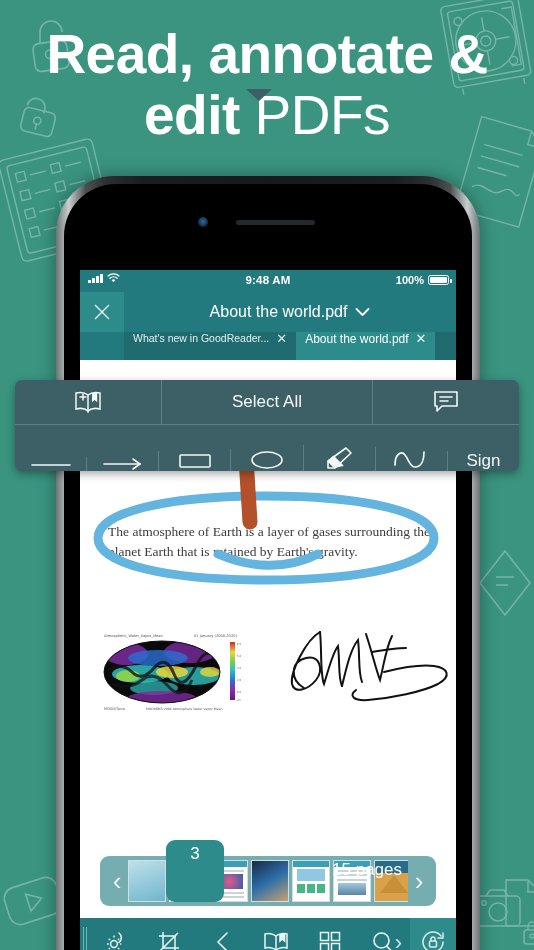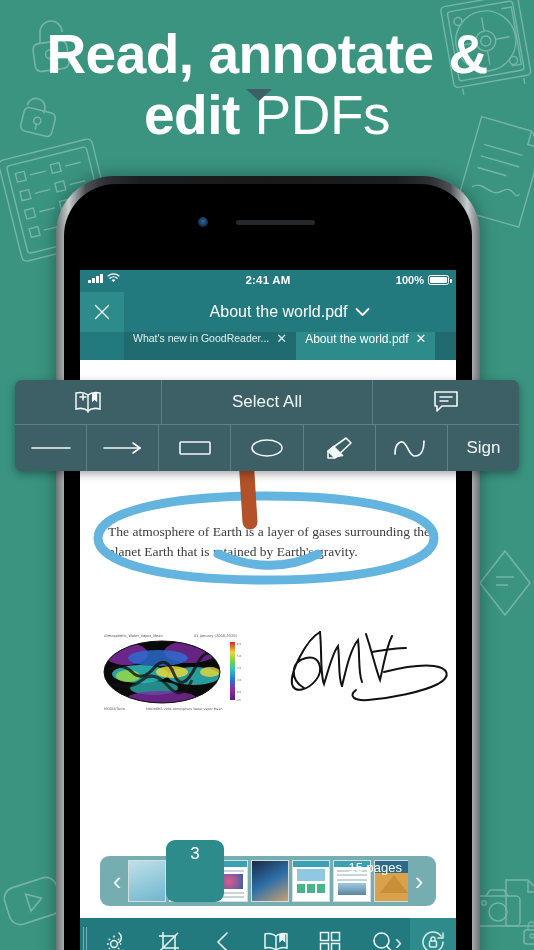--- a/index.html
+++ b/index.html
@@ -104,42 +104,42 @@
   .arrowL,.arrowR{color:#e7f3f3;font-size:26px;line-height:1;width:22px;text-align:center;flex:0 0 22px;font-weight:300;}
   .thumbs{flex:1;display:flex;gap:3px;height:42px;align-items:center;overflow:hidden;}
   .thumb{width:38px;height:42px;background:#fff;border:1px solid #d5dede;box-sizing:border-box;position:relative;overflow:hidden;flex:0 0 38px;}
   .thumb .hdr{height:6px;background:#3aa0b5;}
   .thumb .ln{height:2px;margin:2.5px 3px;background:#c9d4d6;}
   .pagebadge{
     position:absolute;left:66px;top:-16px;width:58px;height:62px;background:#2e8b8b;
     border-radius:9px;color:#fff;font-size:17px;text-align:center;line-height:22px;padding-top:3px;
     box-sizing:border-box;
   }
-  .pagecount{position:absolute;right:34px;top:4px;color:#fff;font-size:13px;}
+  .pagecount{position:absolute;right:34px;top:4px;color:#fff;font-size:17px;}
 
   
   .bottombar{
     position:absolute;left:0;right:0;bottom:0;height:48px;background:#227a7f;
     display:flex;align-items:center;
   }
   .bottombar .grip{width:6px;height:30px;margin-left:3px;background:repeating-linear-gradient(90deg,#6fb3b3 0 1px,transparent 1px 3px);}
   .bi{flex:1;display:flex;align-items:center;justify-content:center;color:#eaf6f6;}
   .rotlock{width:46px;height:48px;background:#2e8b8b;display:flex;align-items:center;justify-content:center;color:#d9eded;}
   .chevr{position:absolute;right:54px;top:12px;color:#cfe5e5;font-size:22px;font-weight:300;}
 
   
   .anntool{
     position:absolute;left:15px;top:380px;width:504px;z-index:40;
     background:#3d5f66;border-radius:7px;overflow:hidden;
     box-shadow:0 3px 9px rgba(0,0,0,.35);
     color:#eef6f6;
   }
   .annrow{display:flex;}
   .annrow.r1{height:44px;border-bottom:1px solid #5d8088;}
-  .annrow.r2{height:46px;}
+  .annrow.r2{height:46px;align-items:flex-end;}
   .annitem{
     flex:1;display:flex;align-items:center;justify-content:center;
     font-size:17px;color:#f2f8f8;position:relative;
   }
   .annrow.r1 .annitem + .annitem{border-left:1px solid #5d8088;}
   .annrow.r2 .annitem + .annitem{border-left:1px solid #5d8088;}
   .annitem.w2{flex:1.45;}
   .anntail{
     position:absolute;left:246px;top:89px;width:0;height:0;z-index:41;
     border-left:13px solid transparent;border-right:13px solid transparent;
@@ -264,21 +264,21 @@
                 <i></i>
                 <i></i>
                 <i></i>
               </span>
             <svg width="13" height="10" viewBox="0 0 13 10">
               <path d="M6.5 9.3 L4.6 7 a3 3 0 0 1 3.8 0 z" fill="#fff"></path>
               <path d="M2.9 5.2 a5.4 5.4 0 0 1 7.2 0" stroke="#fff" stroke-width="1.3" fill="none" stroke-linecap="round"></path>
               <path d="M1 2.9 a8.4 8.4 0 0 1 11 0" stroke="#fff" stroke-width="1.3" fill="none" stroke-linecap="round"></path>
             </svg>
           </div>
-          <div class="sb-time">2:41 AM</div>
+          <div class="sb-time">9:48 AM</div>
           <div class="sb-right">
             <span>100%</span>
             <span class="batt">
                 <span></span>
               </span>
           </div>
         </div>
 
         <div class="titlebar">
           <div class="closebox">

